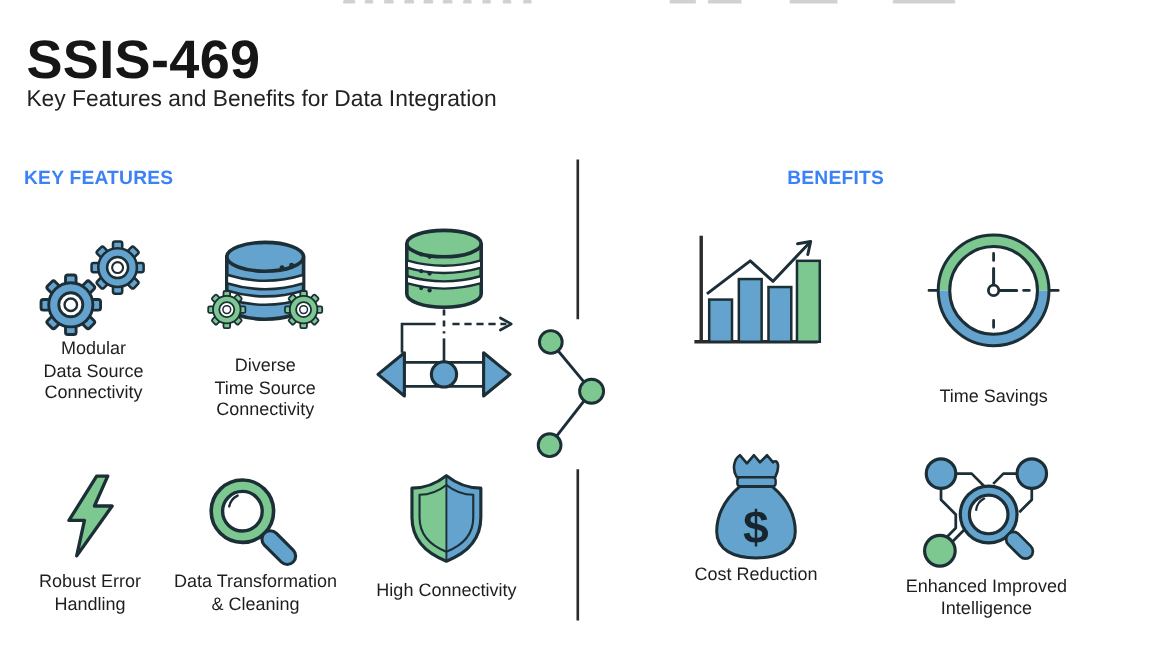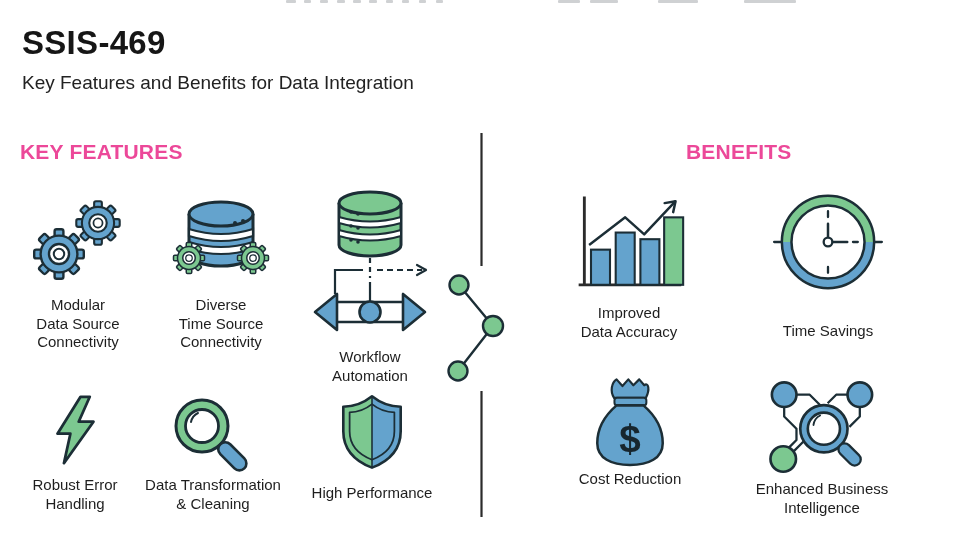--- a/index.html
+++ b/index.html
@@ -1,21 +1,21 @@
 <!DOCTYPE html>
 <html><head>
 <meta charset="utf-8">
 <style>
   html,body{margin:0;padding:0;background:#fff;}
   body{width:960px;height:560px;position:relative;overflow:hidden;
        font-family:"Liberation Sans",sans-serif;color:#1e1e1e;}
   .abs{position:absolute;}
-  .title{left:22px;top:24px;font-size:33px;font-weight:700;letter-spacing:.3px;color:#161616;}
+  .title{left:22px;top:24px;font-size:45px;font-weight:700;letter-spacing:.3px;color:#161616;}
   .subtitle{left:22px;top:72px;font-size:19px;color:#222;}
-  .sec-head{font-size:21px;font-weight:700;letter-spacing:.2px;color:#ec4899;}
+  .sec-head{font-size:16px;font-weight:700;letter-spacing:.2px;color:#3b82f6;}
   .item{position:absolute;display:flex;flex-direction:column;align-items:center;}
   .lbl{text-align:center;font-size:15px;line-height:1.24;white-space:pre-line;color:#1e1e1e;}
   svg{display:block;overflow:visible;}
   .bag-dollar{font:700 46px "Liberation Sans",sans-serif;fill:#17262e;}
   .crop-mark{position:absolute;top:0;height:3px;background:#a7abae;opacity:.55;border-radius:1px;}
 </style>
 </head>
 <body>
 
 <svg width="0" height="0" style="position:absolute" aria-hidden="true">
@@ -59,42 +59,42 @@
   <i class="crop-mark" style="left:558px;width:22px"></i>
     <i class="crop-mark" style="left:590px;width:28px"></i>
   <i class="crop-mark" style="left:658px;width:40px"></i>
     <i class="crop-mark" style="left:744px;width:52px"></i>
 </div>
 
 <div class="abs title">SSIS-469</div>
 <div class="abs subtitle">Key Features and Benefits for Data Integration</div>
 
 <div class="abs sec-head" style="left:20px;top:140px">KEY FEATURES</div>
-<div class="abs sec-head" style="left:686px;top:140px">BENEFITS</div>
+<div class="abs sec-head" style="left:656px;top:140px">BENEFITS</div>
 
 <svg class="abs" style="left:440px;top:125px" width="84" height="400" viewBox="0 0 84 400">
   <path d="M41.5,8 V141 M41.5,266 V392" stroke="#2b2b2b" stroke-width="2.2" fill="none"></path>
   <g>
     <path d="M19,160 L53,201 L18,246" stroke="#1c2e36" stroke-width="2.4" fill="none"></path>
     <circle cx="19" cy="160" r="9.5" fill="#7cc890" stroke="#1c2e36" stroke-width="2.4"></circle>
     <circle cx="53" cy="201" r="10" fill="#7cc890" stroke="#1c2e36" stroke-width="2.4"></circle>
     <circle cx="18" cy="246" r="9.5" fill="#7cc890" stroke="#1c2e36" stroke-width="2.4"></circle>
   </g>
 </svg>
 
 <div class="item" style="left:8px;top:200px;width:140px">
   <svg width="90" height="82" viewBox="0 0 90 82">
     <g transform="translate(65,23) scale(0.7)">
         <use href="#gear" color="#64a3cd"></use>
       </g>
     <g transform="translate(26,54) scale(0.8)">
         <use href="#gear" color="#64a3cd"></use>
       </g>
   </svg>
-  <div class="lbl" style="margin-top:14px">Modular
+  <div class="lbl" style="">Modular
 Data Source
 Connectivity</div>
 </div>
 
 <div class="item" style="left:151px;top:196px;width:140px">
   <svg width="96" height="96" viewBox="0 0 96 96">
     <path d="M16,18 V58 A32,12 0 0 0 80,58 V18" fill="#64a3cd" stroke="#1c2e36" stroke-width="3"></path>
     <ellipse cx="48" cy="18" rx="32" ry="12" fill="#64a3cd" stroke="#1c2e36" stroke-width="3"></ellipse>
     <path d="M16,33 Q48,43 80,33 L80,40 Q48,50 16,40 Z" fill="#fff" stroke="#1c2e36" stroke-width="2.2"></path>
     <path d="M16,46 Q48,56 80,46 L80,53 Q48,63 16,53 Z" fill="#fff" stroke="#1c2e36" stroke-width="2.2"></path>
@@ -127,22 +127,20 @@
     <path d="M63,68 V88" stroke="#1c2e36" stroke-width="2.2" stroke-dasharray="5,4" fill="none"></path>
     <path d="M70,80 H115" stroke="#1c2e36" stroke-width="2.2" stroke-dasharray="6,4" fill="none"></path>
     <path d="M119,80 l-9,-5 M119,80 l-9,5" stroke="#1c2e36" stroke-width="2.2" fill="none" stroke-linecap="round"></path>
     <path d="M28,104 V80 H56" stroke="#1c2e36" stroke-width="2.2" fill="none"></path>
     <path d="M63,92 V111" stroke="#1c2e36" stroke-width="2.2" fill="none"></path>
     <path d="M30,112 H96 M30,132 H96" stroke="#1c2e36" stroke-width="2.4" fill="none"></path>
     <polygon points="30,104 30,140 8,122" fill="#64a3cd" stroke="#1c2e36" stroke-width="2.6" stroke-linejoin="round"></polygon>
     <polygon points="96,104 96,140 118,122" fill="#64a3cd" stroke="#1c2e36" stroke-width="2.6" stroke-linejoin="round"></polygon>
     <circle cx="63" cy="122" r="10.5" fill="#64a3cd" stroke="#1c2e36" stroke-width="2.6"></circle>
   </svg>
-  <div class="lbl" style="margin-top:2px">Workflow
-Automation</div>
 </div>
 
 <div class="item" style="left:5px;top:394px;width:140px">
   <svg width="52" height="72" viewBox="0 0 56 78">
     <path d="M34,3 L9,43 H23 L16,75 L48,30 H32 L44,3 Z" fill="#7cc890" stroke="#1c2e36" stroke-width="3" stroke-linejoin="round" stroke-linecap="round"></path>
   </svg>
   <div class="lbl" style="margin-top:10px">Robust Error
 Handling</div>
 </div>
 
@@ -160,35 +158,33 @@
 </div>
 
 <div class="item" style="left:302px;top:392px;width:140px">
   <svg width="72" height="80" viewBox="0 0 80 92">
     <use href="#shieldPath" clip-path="url(#clipL)" fill="#7cc890"></use>
     <use href="#shieldPath" clip-path="url(#clipR)" fill="#64a3cd"></use>
     <use href="#shieldPath" fill="none" stroke="#1c2e36" stroke-width="3" stroke-linejoin="round"></use>
     <use href="#shieldPath" transform="translate(8.8,10.1) scale(0.78)" fill="none" stroke="#1c2e36" stroke-width="2.6" stroke-linejoin="round"></use>
     <path d="M40,6 V87" stroke="#1c2e36" stroke-width="1.8"></path>
   </svg>
-  <div class="lbl" style="margin-top:12px">High Performance</div>
+  <div class="lbl" style="margin-top:12px">High Connectivity</div>
 </div>
 
 <div class="item" style="left:559px;top:190px;width:140px">
   <svg width="114" height="106" viewBox="0 0 120 110">
     <path d="M13,6 V99 M7,99 H115" stroke="#2b2b2b" stroke-width="3" fill="none"></path>
     <rect x="20" y="62" width="20" height="37" fill="#64a3cd" stroke="#1c2e36" stroke-width="2.2"></rect>
     <rect x="46" y="44" width="20" height="55" fill="#64a3cd" stroke="#1c2e36" stroke-width="2.2"></rect>
     <rect x="72" y="51" width="20" height="48" fill="#64a3cd" stroke="#1c2e36" stroke-width="2.2"></rect>
     <rect x="97" y="28" width="20" height="71" fill="#7cc890" stroke="#1c2e36" stroke-width="2.2"></rect>
     <path d="M18,57 L56,28 L76,46 L109,11" fill="none" stroke="#1c2e36" stroke-width="2.6" stroke-linejoin="round"></path>
     <path d="M109,11 L97.5,13 M109,11 L106.5,22.5" stroke="#1c2e36" stroke-width="2.6" fill="none" stroke-linecap="round"></path>
   </svg>
-  <div class="lbl" style="margin-top:8px">Improved
-Data Accuracy</div>
 </div>
 
 <div class="item" style="left:758px;top:192px;width:140px">
   <svg width="114" height="100" viewBox="0 0 118 104">
     <circle cx="59" cy="52" r="44" fill="#fff"></circle>
     <path d="M16,52 A43,43 0 0 1 102,52" fill="none" stroke="#7cc890" stroke-width="10"></path>
     <path d="M16,52 A43,43 0 0 0 102,52" fill="none" stroke="#64a3cd" stroke-width="10"></path>
     <circle cx="59" cy="52" r="48" fill="none" stroke="#1c2e36" stroke-width="2.6"></circle>
     <circle cx="59" cy="52" r="38" fill="#fff" stroke="#1c2e36" stroke-width="2.6"></circle>
     <path d="M59,20 V26 M59,78 V84 M85,52 H90 M3,52 H10 M108,52 H115" stroke="#1c2e36" stroke-width="2.4" fill="none" stroke-linecap="round"></path>
@@ -214,15 +210,15 @@
     <circle cx="27" cy="24" r="13" fill="#64a3cd" stroke="#1c2e36" stroke-width="2.8"></circle>
     <circle cx="107" cy="24" r="13" fill="#64a3cd" stroke="#1c2e36" stroke-width="2.8"></circle>
     <circle cx="26" cy="92" r="13.5" fill="#7cc890" stroke="#1c2e36" stroke-width="2.8"></circle>
     <circle cx="69" cy="60" r="25" fill="#64a3cd" stroke="#1c2e36" stroke-width="2.8"></circle>
     <circle cx="69" cy="60" r="17" fill="#fff" stroke="#1c2e36" stroke-width="2.8"></circle>
     <path d="M58,56 A13,13 0 0 1 65,46" fill="none" stroke="#1c2e36" stroke-width="2" stroke-linecap="round"></path>
     <g transform="translate(87,78) rotate(45)">
       <rect x="-1" y="-6.5" width="28" height="13" rx="6.5" fill="#64a3cd" stroke="#1c2e36" stroke-width="2.4"></rect>
     </g>
   </svg>
-  <div class="lbl" style="margin-top:4px">Enhanced Business
+  <div class="lbl" style="margin-top:4px">Enhanced Improved
 Intelligence</div>
 </div>
 
 </body></html>

